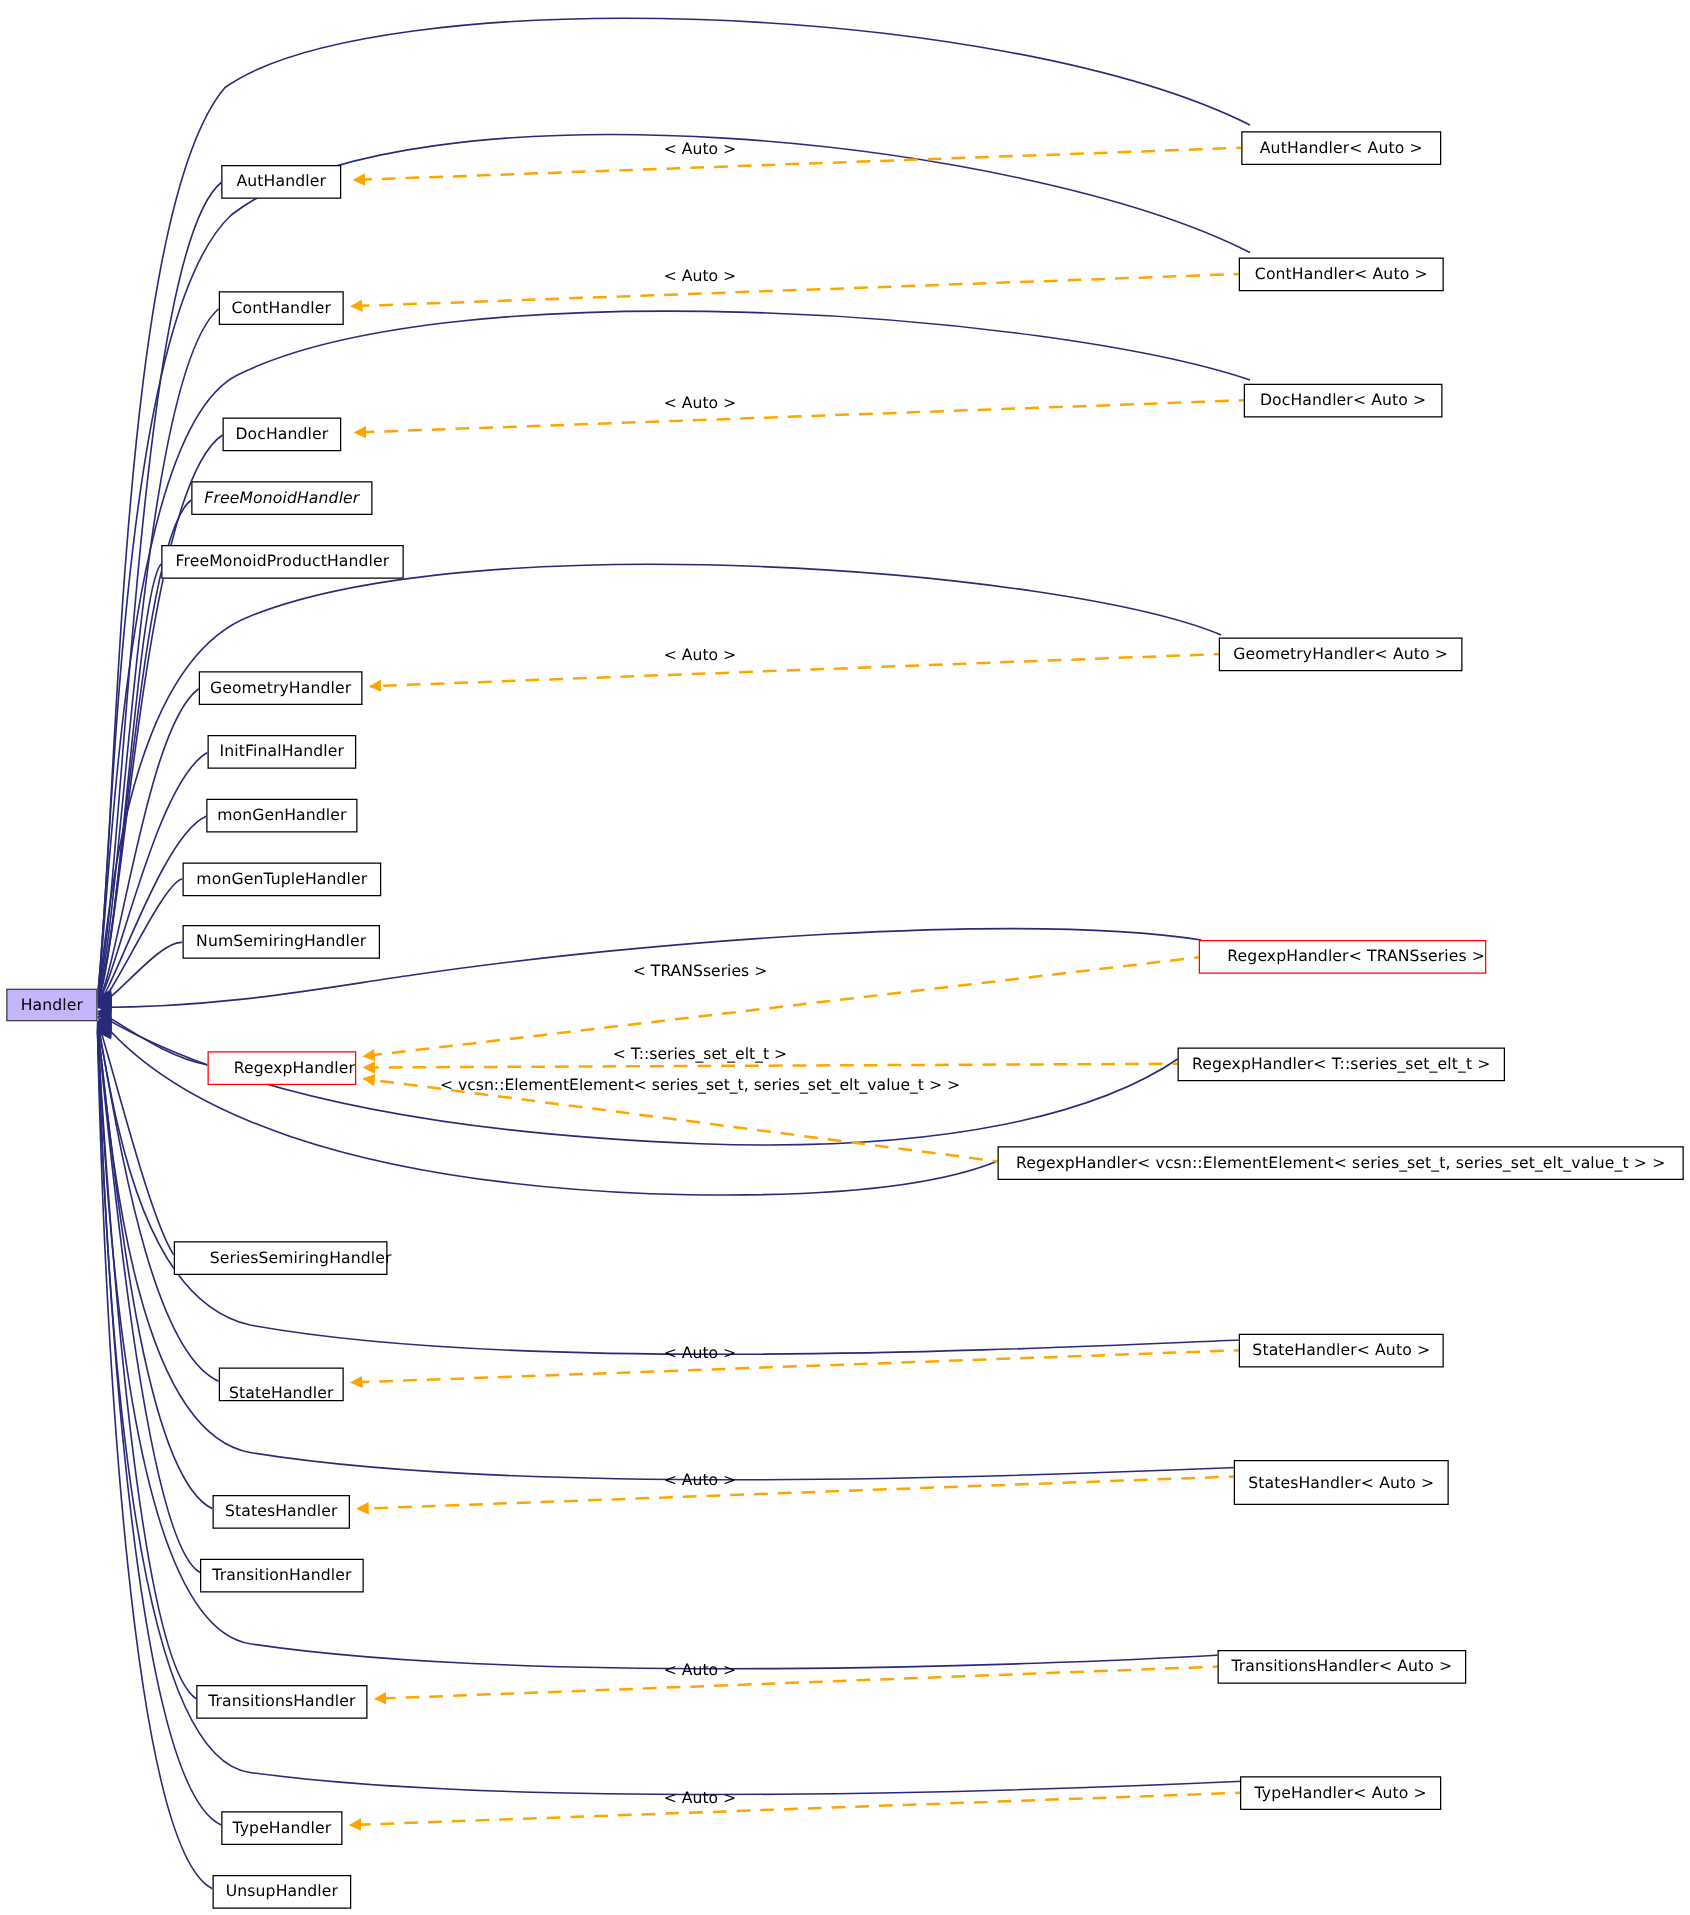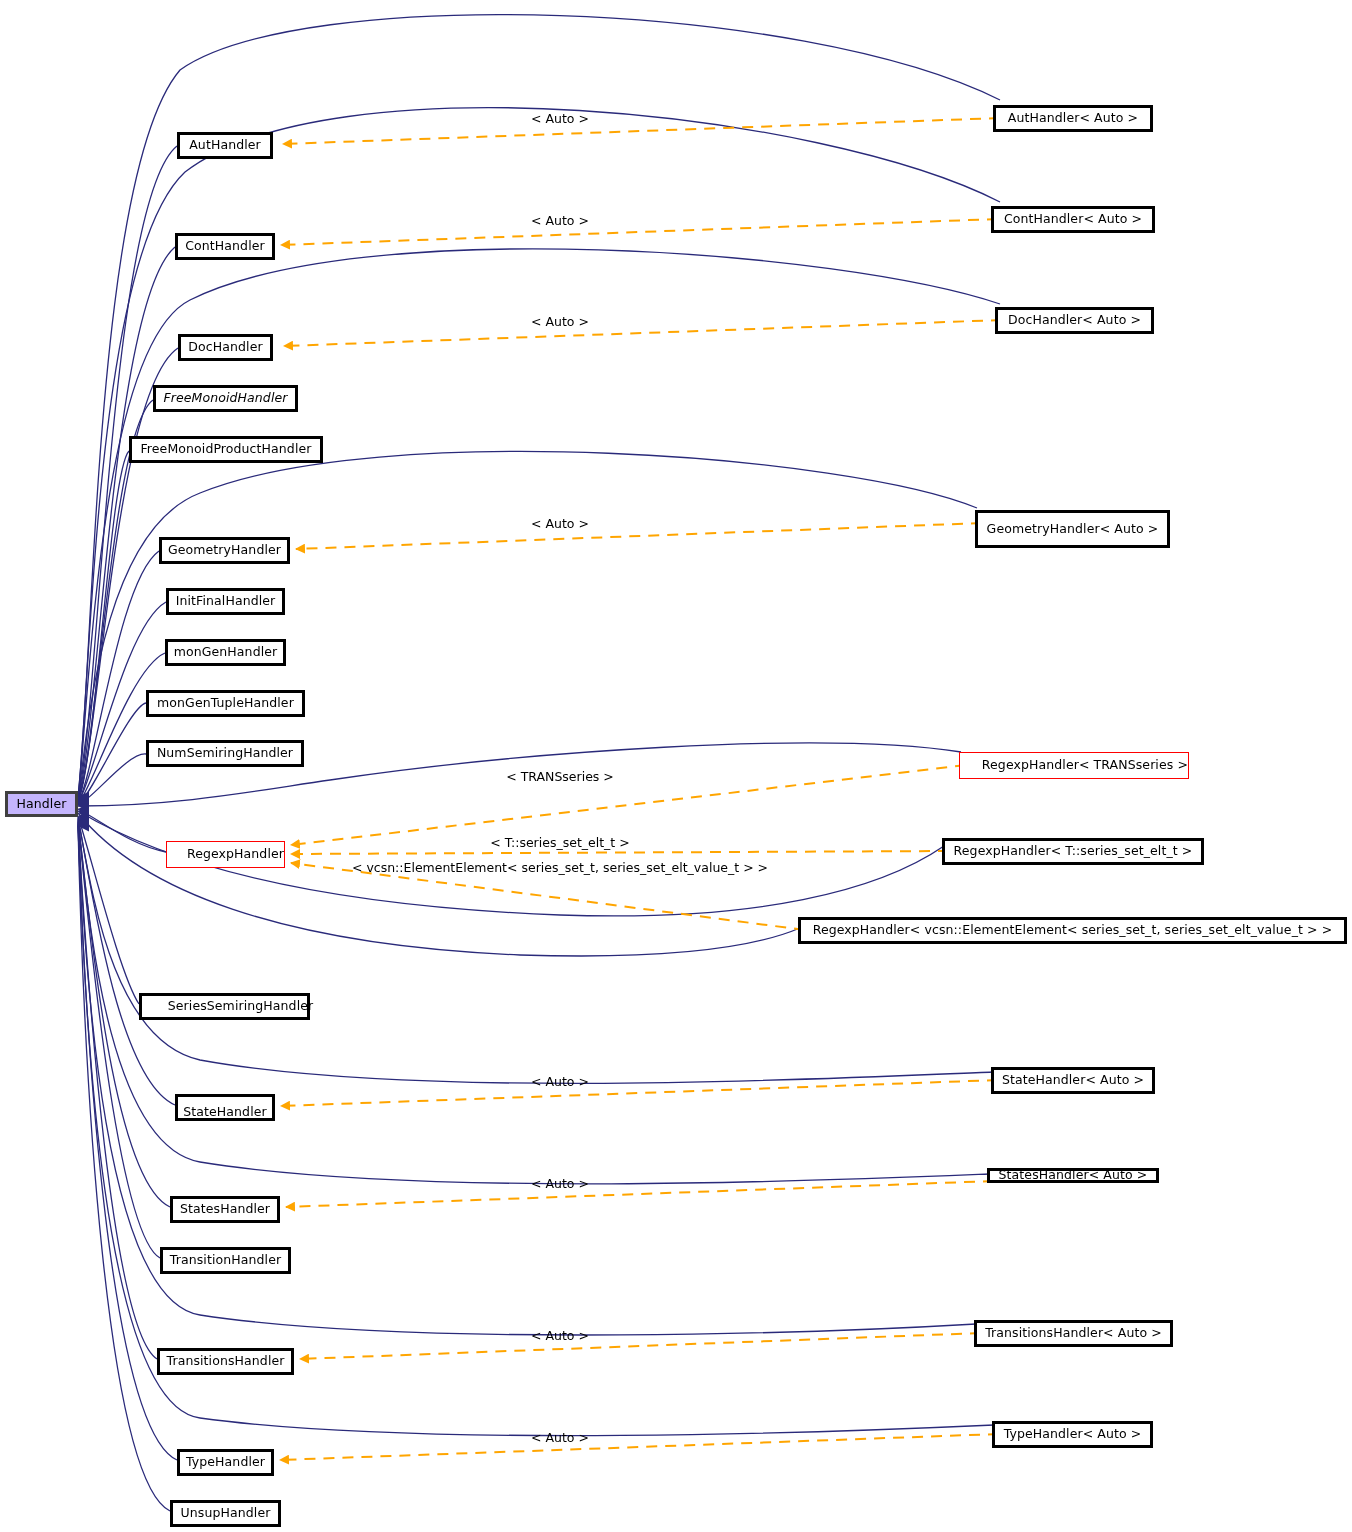--- a/index.html
+++ b/index.html
@@ -3,21 +3,21 @@
 <meta charset="utf-8">
 <style>
   html,body{margin:0;padding:0;background:#ffffff;}
   body{font-family:"DejaVu Sans","Liberation Sans",sans-serif;}
   #canvas{position:relative;width:1352px;height:1532px;background:#fff;overflow:hidden;}
   #edges{position:absolute;left:0;top:0;width:1352px;height:1532px;}
   .node{
     position:absolute;
     box-sizing:border-box;
     background:#ffffff;
-    border:3px solid #000000;
+    border:1px solid #000000;
     display:flex;align-items:center;justify-content:center;
     font-size:12.5px;
     color:#000000;
     white-space:nowrap;
     line-height:1;
     letter-spacing:0.1px;
   }
   .node.root{background:#c4b5fd;border-color:#404040;}
   .node.red{border-color:#ff0000;border-width:1px;justify-content:flex-end;}
   .edgelabel{
@@ -175,36 +175,36 @@
     </div>
     <div class="node" style="left: 993px; top: 105px; width: 160px; height: 27px;">
       <span>AutHandler&lt; Auto &gt;</span>
     </div>
     <div class="node" style="left: 991px; top: 206px; width: 164px; height: 27px;">
       <span>ContHandler&lt; Auto &gt;</span>
     </div>
     <div class="node" style="left: 995px; top: 307px; width: 159px; height: 27px;">
       <span>DocHandler&lt; Auto &gt;</span>
     </div>
-    <div class="node" style="left: 975px; top: 510px; width: 195px; height: 38px;">
+    <div class="node" style="left: 975px; top: 510px; width: 195px; height: 27px;">
       <span>GeometryHandler&lt; Auto &gt;</span>
     </div>
     <div class="node red" style="left: 959px; top: 752px; width: 230px; height: 27px;">
       <span>RegexpHandler&lt; TRANSseries &gt;</span>
     </div>
     <div class="node" style="left: 942px; top: 838px; width: 262px; height: 27px;">
       <span>RegexpHandler&lt; T::series_set_elt_t &gt;</span>
     </div>
     <div class="node" style="left: 798px; top: 917px; width: 549px; height: 27px;">
       <span>RegexpHandler&lt; vcsn::ElementElement&lt; series_set_t, series_set_elt_value_t &gt; &gt;</span>
     </div>
     <div class="node" style="left: 991px; top: 1067px; width: 164px; height: 27px;">
       <span>StateHandler&lt; Auto &gt;</span>
     </div>
-    <div class="node" style="left: 987px; top: 1168px; width: 172px; height: 15px;">
+    <div class="node" style="left: 987px; top: 1168px; width: 172px; height: 36px;">
       <span>StatesHandler&lt; Auto &gt;</span>
     </div>
     <div class="node" style="left: 974px; top: 1320px; width: 199px; height: 27px;">
       <span>TransitionsHandler&lt; Auto &gt;</span>
     </div>
     <div class="node" style="left: 992px; top: 1421px; width: 161px; height: 27px;">
       <span>TypeHandler&lt; Auto &gt;</span>
     </div>
     <div class="edgelabel" style="left: 560px; top: 113px;">&lt; Auto &gt;</div>
     <div class="edgelabel" style="left: 560px; top: 215px;">&lt; Auto &gt;</div>

